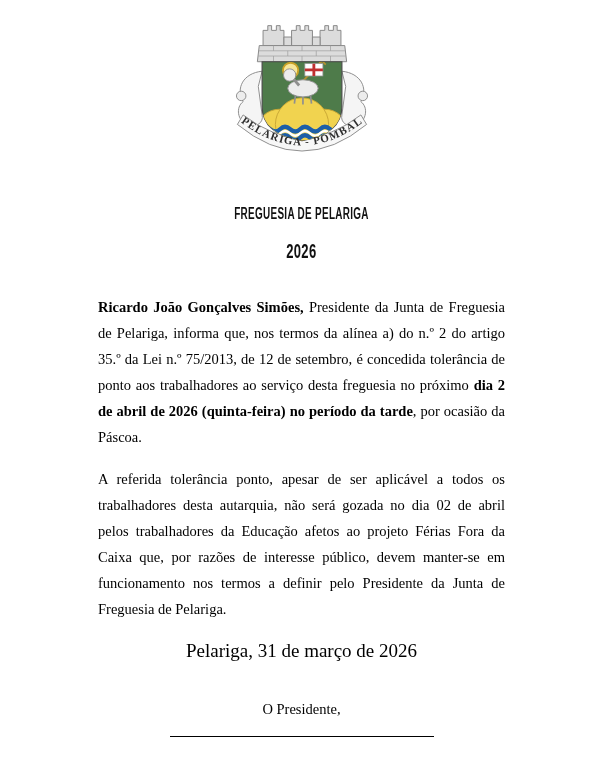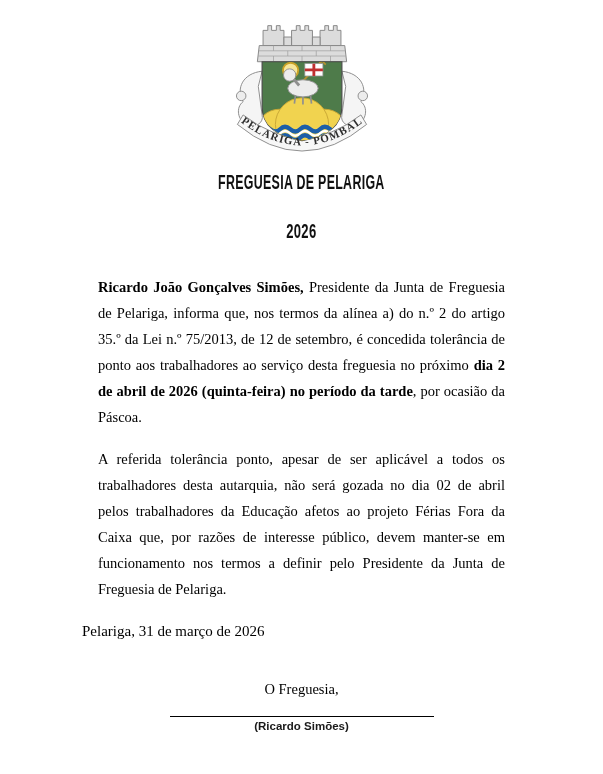--- a/index.html
+++ b/index.html
@@ -17,31 +17,31 @@
   .cond {
     display:inline-block;
     transform:scaleX(0.62);
     transform-origin:50% 50%;
     font-family:"Liberation Sans", sans-serif;
     font-weight:bold;
     white-space:nowrap;
     letter-spacing:0.5px;
     color:#111;
   }
-  .h-title   { margin-top:12px; font-size:20px; line-height:24px; }
-  .h-year    { margin-top:26px; font-size:21px; line-height:22px; }
+  .h-title   { margin-top:44px; font-size:16px; line-height:24px; }
+  .h-year    { margin-top:14px; font-size:21px; line-height:22px; }
   .h-subject { margin-top:22px; font-size:23px; line-height:24px; }
 
   .content { margin:0 82px; font-size:14.5px; line-height:26px; text-align:justify; }
   .content p { margin:16px; }
   .p1 { margin-top:32px !important; }
   .p2 { margin-top:12px !important; }
   .thanks { margin-top:14px !important; text-align:left; }
 
-  .date-line { margin-top:12px; text-align:left; font-size:15px; line-height:26px; }
+  .date-line { margin-top:12px; text-align:center; font-size:19px; line-height:26px; }
   .president-line { margin-top:32px; text-align:center; font-size:14.5px; line-height:26px; }
 
   .sig-rule { width:264px; margin:14px auto 0 auto; border-bottom:1.4px solid #000; height:0; }
   .sig-name {
     margin-top:2px; text-align:center;
     font-family:"Liberation Sans", sans-serif;
     font-weight:bold; font-size:11.5px; line-height:14px; color:#1a1a1a;
   }
 </style>
 </head>
@@ -121,19 +121,18 @@
   </div>
 
   <div class="content">
     <p class="p1"><strong>Ricardo João Gonçalves Simões,</strong><span> Presidente da Junta de Freguesia de Pelariga, informa que, nos termos da alínea a) do n.º 2 do artigo 35.º da Lei n.º 75/2013, de 12 de setembro, é concedida tolerância de ponto aos trabalhadores ao serviço desta freguesia no próximo </span><strong>dia 2 de abril de 2026 (quinta-feira) no período da tarde</strong><span>, por ocasião da Páscoa.</span></p>
 
     <p class="p2">A referida tolerância ponto, apesar de ser aplicável a todos os trabalhadores desta autarquia, não será gozada no dia 02 de abril pelos trabalhadores da Educação afetos ao projeto Férias Fora da Caixa que, por razões de interesse público, devem manter-se em funcionamento nos termos a definir pelo Presidente da Junta de Freguesia de Pelariga.</p>
 
 
     <div class="date-line">Pelariga, 31 de março de 2026</div>
 
-    <div class="president-line">O Freguesia,</div>
+    <div class="president-line">O Presidente,</div>
   </div>
 
   <div class="sig-rule"></div>
-  <div class="sig-name">(Ricardo Simões)</div>
 
 </div>
 
 </body></html>

